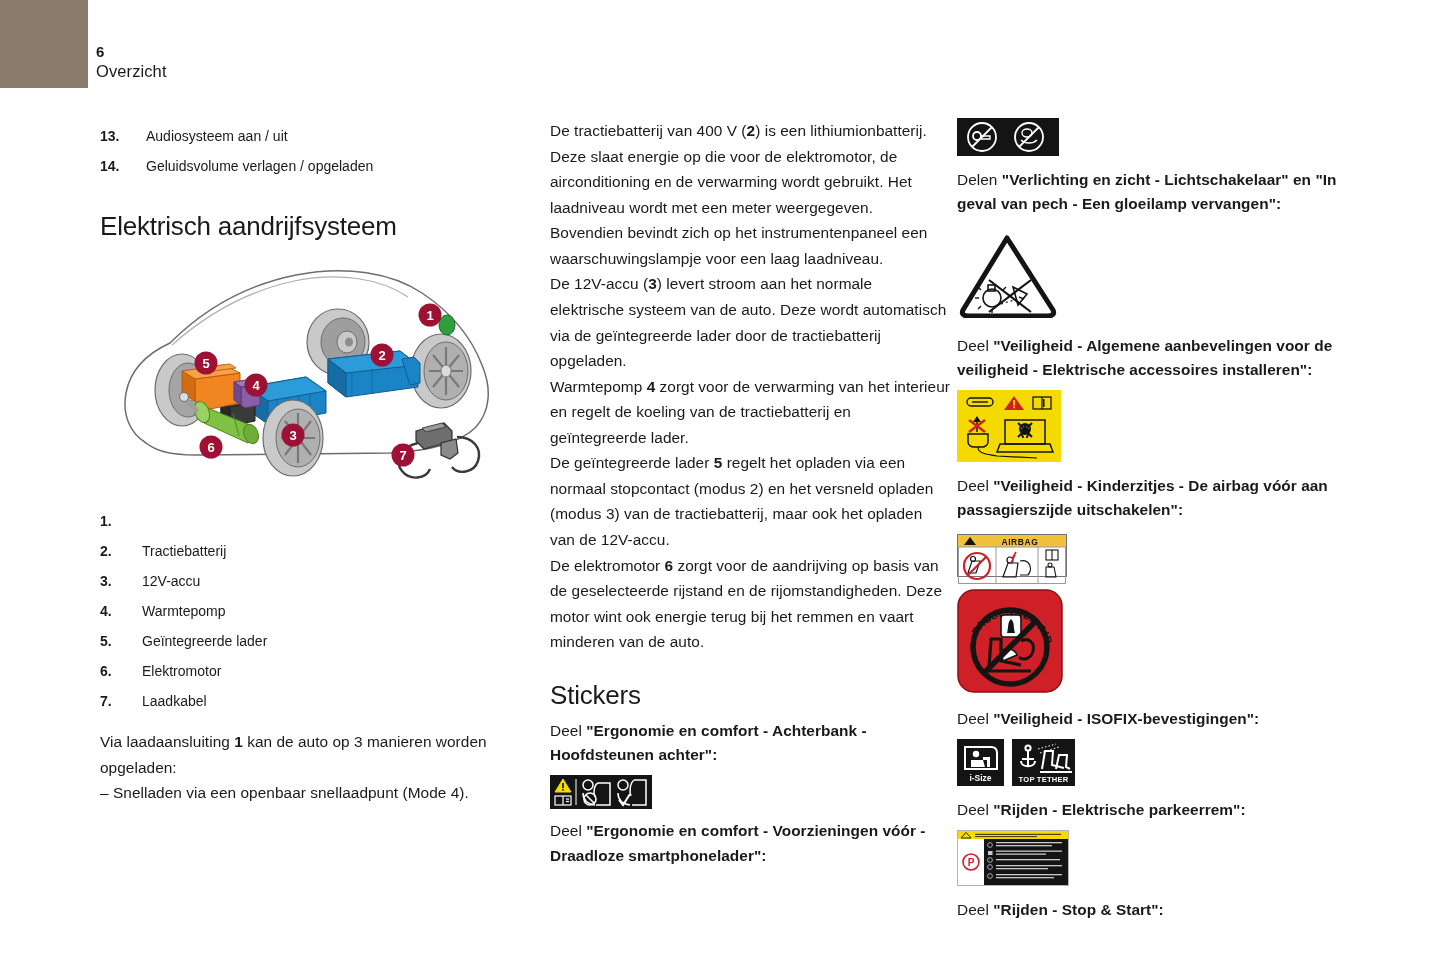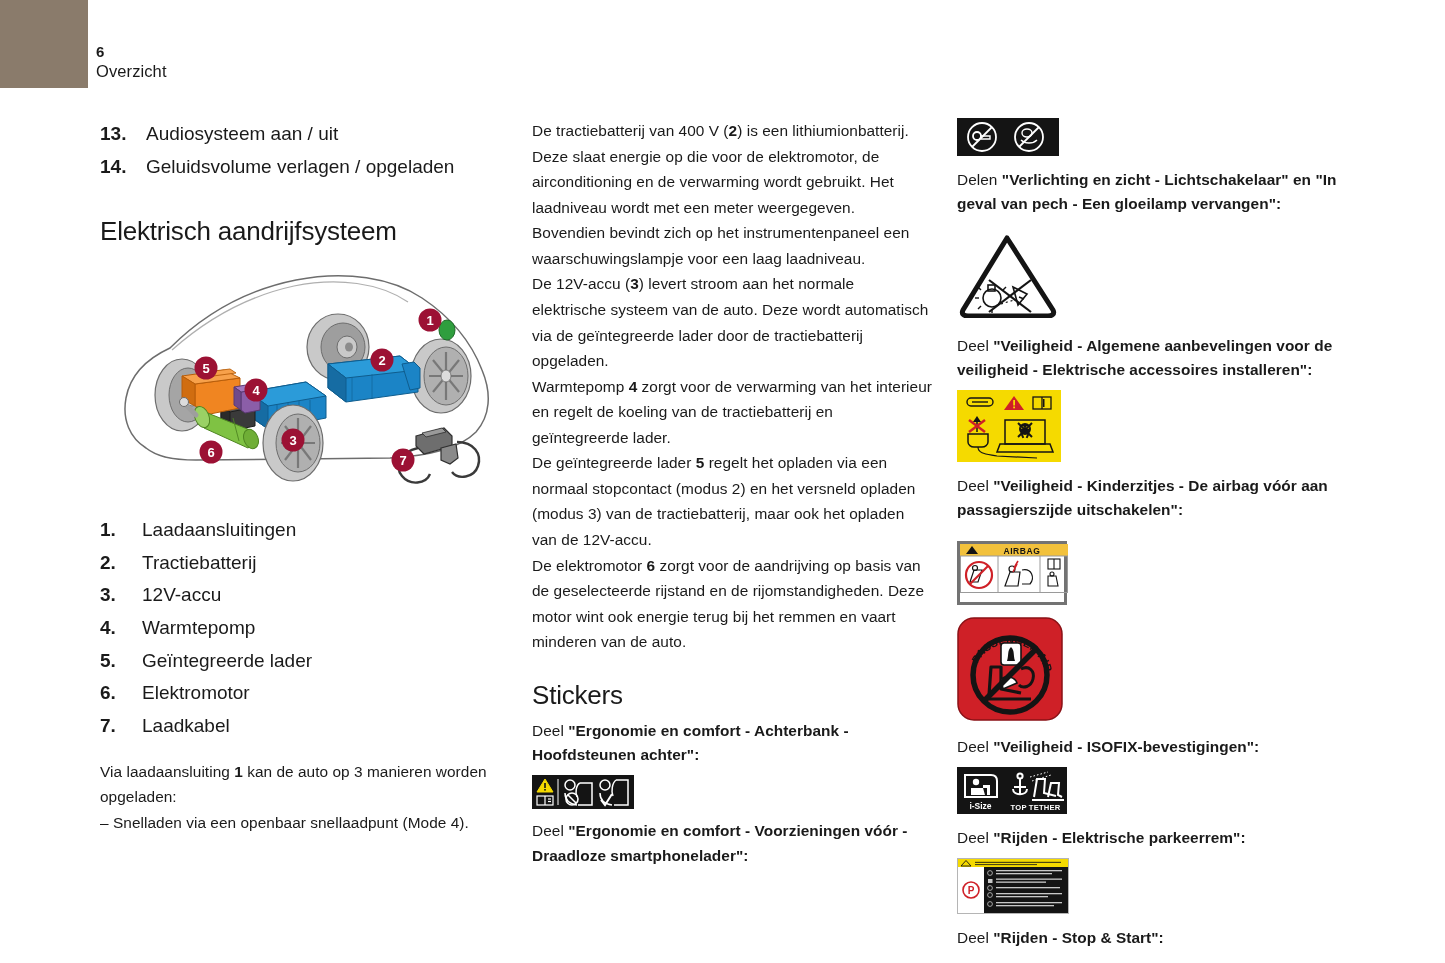--- a/index.html
+++ b/index.html
@@ -38,38 +38,39 @@
     font-weight: normal;
     letter-spacing: .1px;
   }
 
   
   .col {
     position: absolute;
     top: 118px;
   }
   .col-1 { left: 100px;  width: 410px; }
-  .col-2 { left: 532px;  width: 400px; }
+  .col-2 { left: 550px;  width: 400px; }
   .col-3 { left: 957px;  width: 400px; }
 
   
   p, .ptext {
     font-size: 15.4px;
     line-height: 1.66;
     margin: 0;
     letter-spacing: .05px;
   }
   .b { font-weight: bold; }
 
   
   .numlist { margin: 0; padding: 0; list-style: none; }
   .numlist li {
     display: flex;
-    font-size: 19px;
+    font-size: 14px;
     line-height: 1.72;
+    margin-top: 6px;
   }
   .numlist .n {
     font-weight: bold;
     width: 42px;
     flex: 0 0 42px;
   }
   .numlist .t { flex: 1 1 auto; }
 
   
   .toplist li .n { width: 46px; flex: 0 0 46px; }
@@ -119,32 +120,33 @@
   .sk-triangle {
     width: 104px; height: 86px;
     margin: 16px 0 16px 0;
   }
   .sk-yellow {
     width: 104px; height: 72px;
     background: #f5da00;
     margin: 8px 0 12px 0;
   }
   .sk-airbag-bar {
-    width: 110px; height: 64px;
-    margin: 19px 0 12px 0;
+    width: 110px; height: 43px;
+    margin: 12px 0 12px 0;
     background: #fff;
-    border: 3px solid #737373;
+    border: 1px solid #737373;
     box-sizing: border-box;
   }
   .sk-passenger {
     width: 106px; height: 104px;
     margin: 2px 0 14px 0;
   }
   .sk-isofix-row {
     display: flex;
+    gap: 8px;
     margin: 8px 0 12px 0;
   }
   .sk-isofix  { width: 47px; height: 47px; background: #141414; }
   .sk-tether  { width: 63px; height: 47px; background: #a3a3a3; }
   .sk-parkbrake {
     width: 112px; height: 56px;
     margin: 8px 0 12px 0;
     background: #fff;
     border: 1px solid #b5b5b5;
     box-sizing: border-box;
@@ -313,21 +315,20 @@
       <g font-family="Liberation Sans, sans-serif">
         <circle cx="303" cy="208" r="11.5" fill="#9c1134"></circle>
         <text x="303" y="213" fill="#fff" font-size="13" font-weight="bold" text-anchor="middle">7</text>
       </g>
     </svg>
   </div>
 
   <ul class="numlist" id="parts-list" style="margin-top:12px">
       <li>
         <span class="n">1.</span>
-        <span class="t">Laadaansluitingen</span>
       </li>
       <li>
         <span class="n">2.</span>
         <span class="t">Tractiebatterij</span>
       </li>
       <li>
         <span class="n">3.</span>
         <span class="t">12V-accu</span>
       </li>
       <li>

